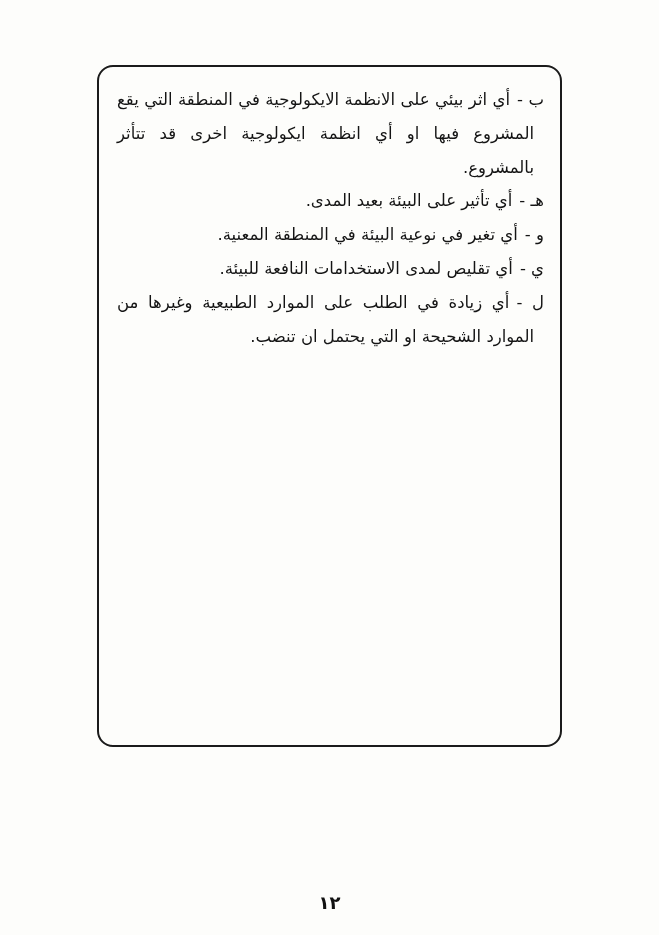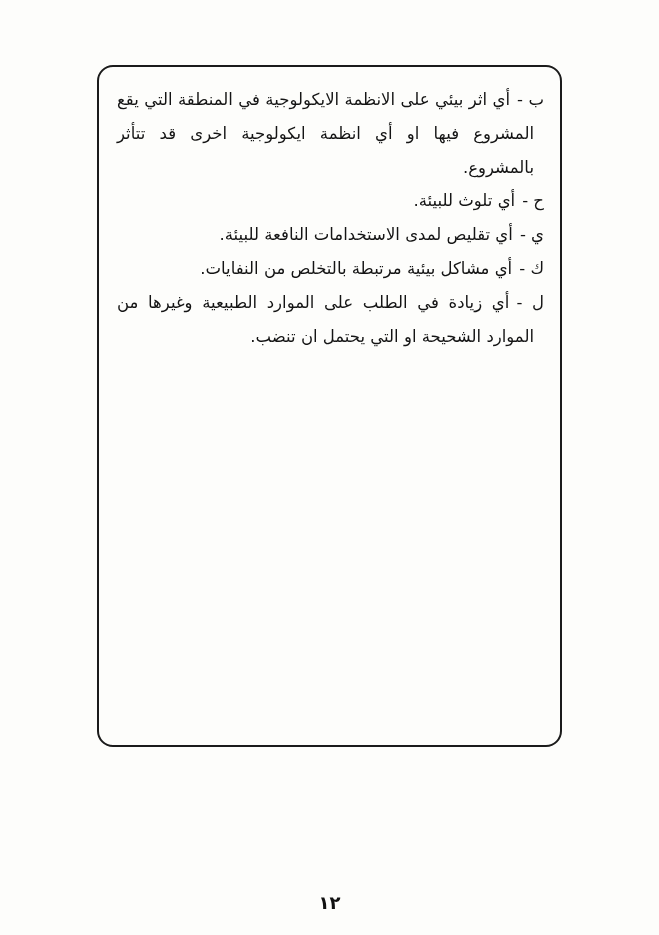--- a/index.html
+++ b/index.html
@@ -65,35 +65,35 @@
 <div class="page">
   <div class="frame">
     <div class="clauses-list">
 
       <p class="item">
         <span class="marker">ب -</span><span class="text">أي اثر بيئي على الانظمة الايكولوجية في المنطقة التي يقع المشروع فيها او أي انظمة ايكولوجية اخرى قد تتأثر بالمشروع.</span>
       </p>
 
 
 
+      <p class="item">
+        <span class="marker">هـ -</span><span class="text">أي تأثير على البيئة بعيد المدى.</span>
+      </p>
+
+      <p class="item">
+        <span class="marker">و -</span><span class="text">أي تغير في نوعية البيئة في المنطقة المعنية.</span>
+      </p>
 
 
-
-      <p class="item">
-        <span class="marker">ح -</span><span class="text">أي تلوث للبيئة.</span>
-      </p>
 
 
       <p class="item">
         <span class="marker">ي -</span><span class="text">أي تقليص لمدى الاستخدامات النافعة للبيئة.</span>
       </p>
 
-      <p class="item">
-        <span class="marker">ك -</span><span class="text">أي مشاكل بيئية مرتبطة بالتخلص من النفايات.</span>
-      </p>
 
       <p class="item">
         <span class="marker">ل -</span><span class="text">أي زيادة في الطلب على الموارد الطبيعية وغيرها من الموارد الشحيحة او التي يحتمل ان تنضب.</span>
       </p>
 
 
     </div>
   </div>
 
   <div class="page-number">١٢</div>

